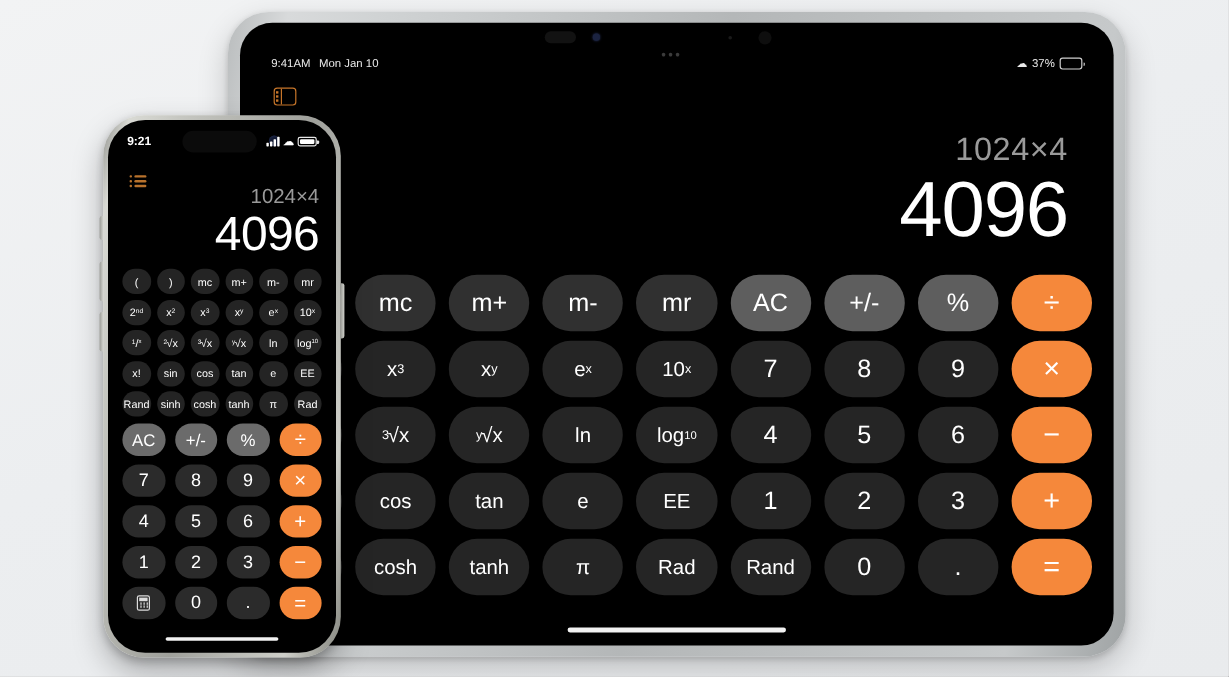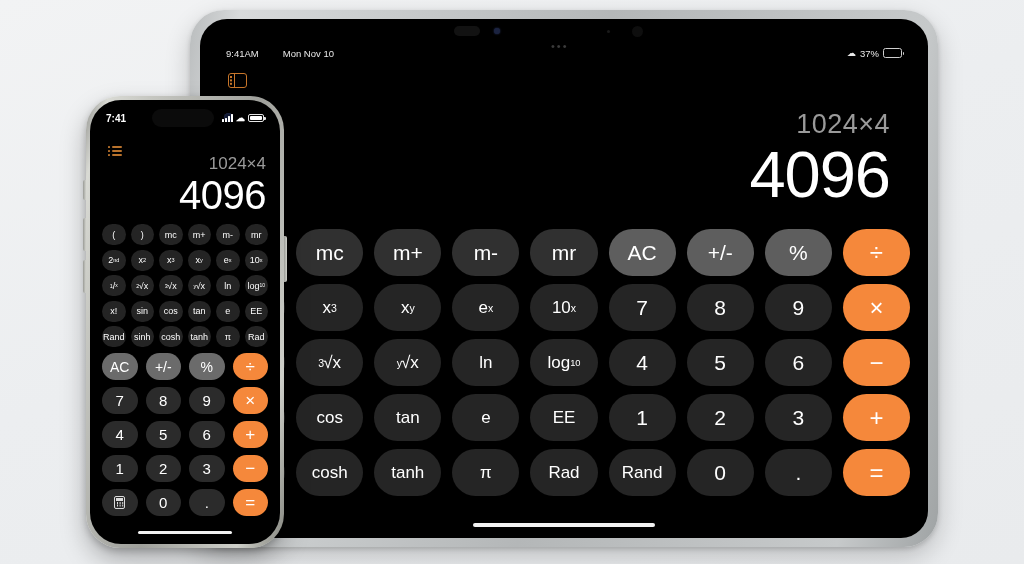--- a/index.html
+++ b/index.html
@@ -48,21 +48,21 @@
   #ipad-multitask {
     position: absolute; top: 25px; left: 50%; margin-left: -13px;
     width: 26px; height: 6px; letter-spacing: 2px;
     color: #3b3b3b; font-size: 11px; line-height: 5px;
   }
   #ipad-statusbar {
     position: absolute; top: 26px; left: 0; right: 0; height: 16px;
     display: flex; align-items: center; justify-content: space-between;
     padding: 0 26px; color: #e9e9e9; font-size: 9.5px;
   }
-  #ipad-status-left { display: flex; gap: 24px; align-items: center; }
+  #ipad-status-left { display: flex; gap: 7px; align-items: center; }
   #ipad-status-right { display: flex; gap: 4px; align-items: center; }
   .wifi-glyph { font-size: 9px; line-height: 1; }
   .battery-shell {
     width: 19px; height: 9.5px; border: 1px solid #cfcfcf;
     border-radius: 2.5px; position: relative; padding: 1px;
   }
   .battery-shell::after {
     content: ""; position: absolute; right: -3px; top: 3px;
     width: 1.5px; height: 3px; background: #cfcfcf; border-radius: 0 1px 1px 0;
   }
@@ -250,21 +250,21 @@
         <div class="cam-dot-blue"></div>
         <div class="cam-dot-tiny"></div>
         <div class="cam-dot-lg"></div>
       </div>
 
       <div id="ipad-multitask">•••</div>
 
       <div id="ipad-statusbar">
         <div id="ipad-status-left">
           <span>9:41AM</span>
-          <span>Mon Nov 10</span>
+          <span>Mon Jan 10</span>
         </div>
         <div id="ipad-status-right">
           <span class="wifi-glyph">☁</span>
           <span>37%</span>
           <span class="battery-shell">
             <span class="battery-fill"></span>
           </span>
         </div>
       </div>
 
@@ -331,21 +331,21 @@
     <div class="side-btn" id="btn-action"></div>
     <div class="side-btn" id="btn-vol-up"></div>
     <div class="side-btn" id="btn-vol-dn"></div>
     <div class="side-btn" id="btn-power"></div>
 
     <div id="iphone-screen">
       <div id="dynamic-island"></div>
       <div id="di-cam"></div>
 
       <div id="iphone-statusbar">
-        <span>7:41</span>
+        <span>9:21</span>
         <span id="ip-status-right">
           <span class="sig-bars">
             <i></i>
               <i></i>
               <i></i>
               <i></i>
           </span>
           <span class="wifi-glyph">☁</span>
           <span class="batt-sm">
               <div></div>

